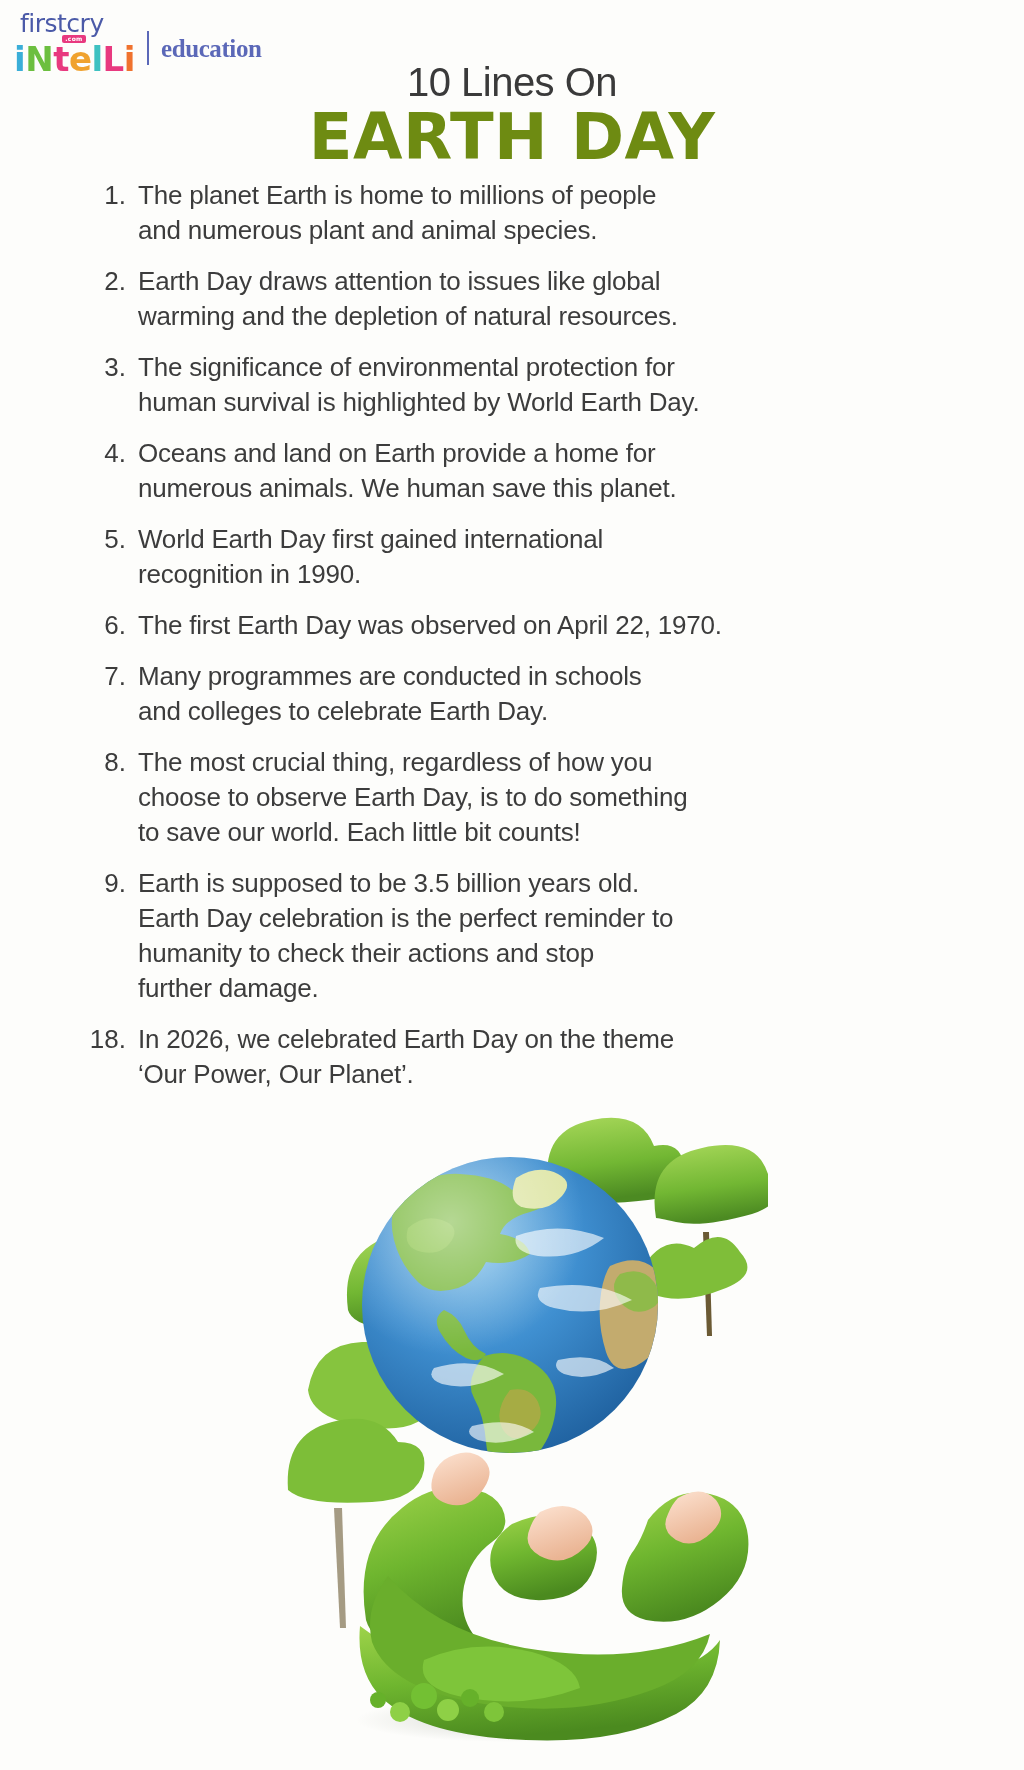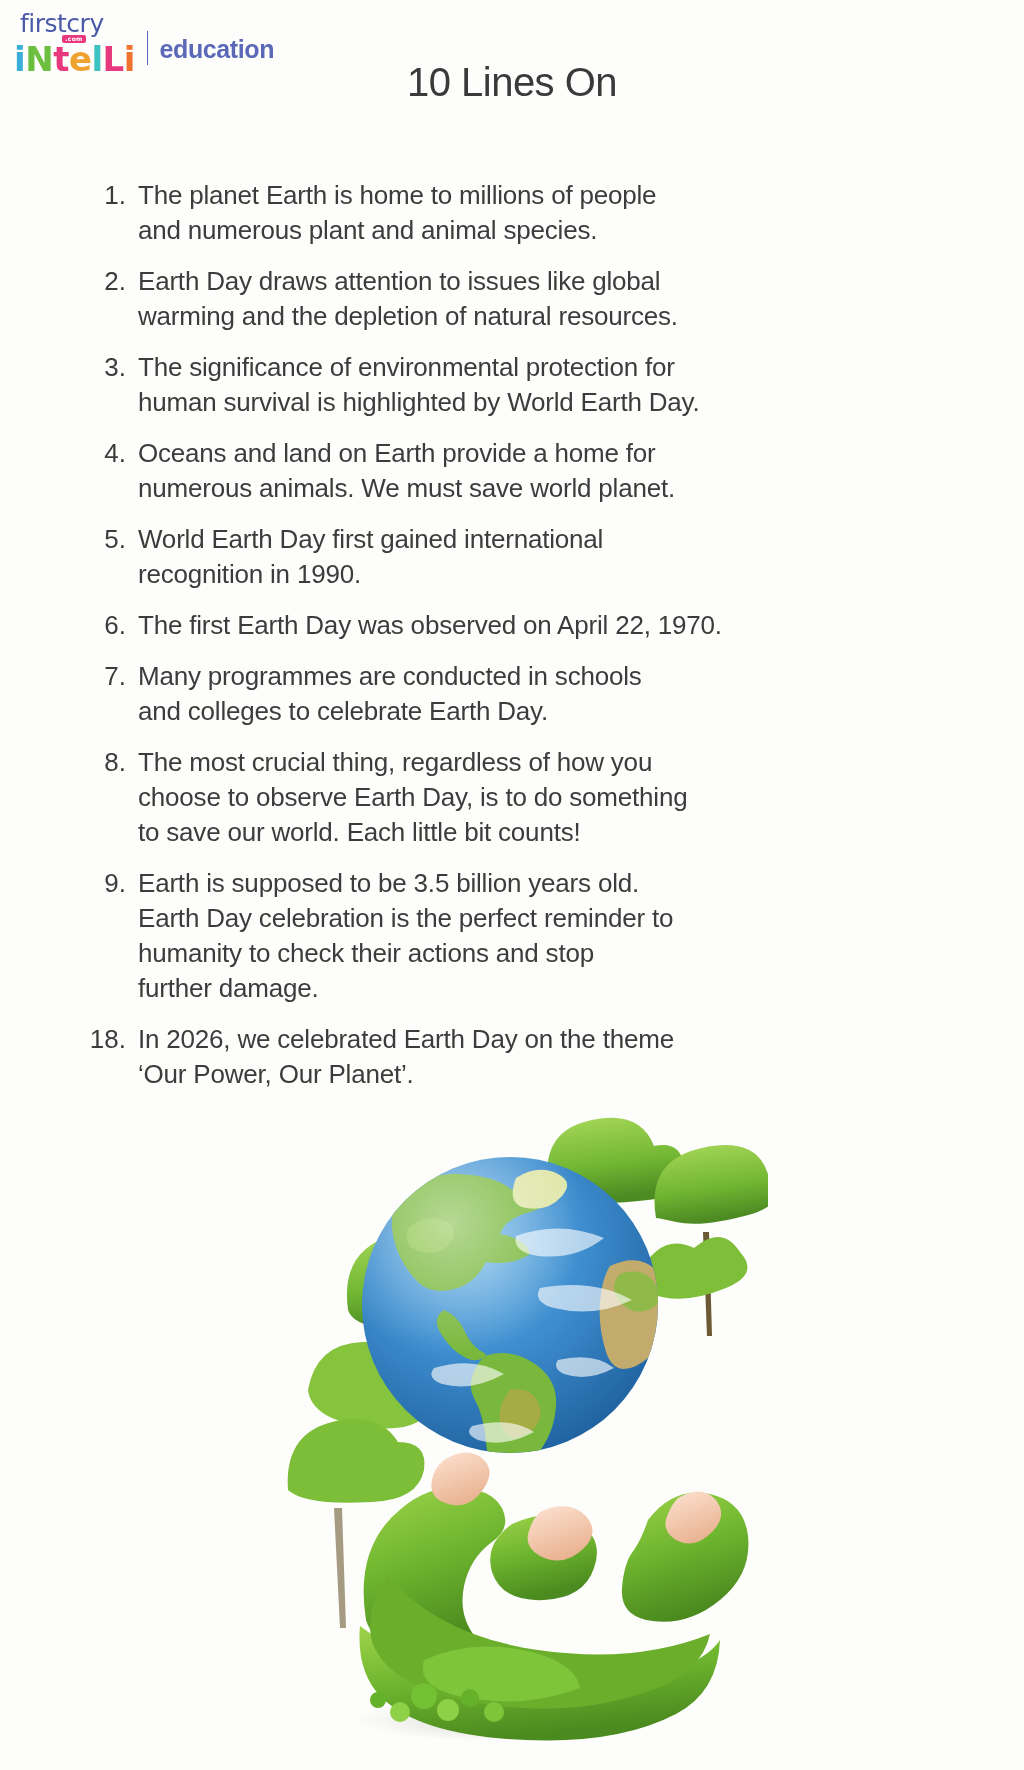--- a/index.html
+++ b/index.html
@@ -64,21 +64,21 @@
     white-space: nowrap;
   }
   .intelli-word span { display: inline-block; }
   .brand-divider {
     width: 2px;
     height: 34px;
     background: #5b68b8;
     margin: 10px 12px 0 12px;
   }
   .brand-education {
-    font-family: Liberation Sans, sans-serif;
+    font-family: Liberation Serif, serif;
     font-size: 25px;
     font-weight: 700;
     color: #5b68b8;
     letter-spacing: -0.4px;
     margin-top: 12px;
   }
 
   
   .title-block {
     position: absolute;
@@ -161,20 +161,21 @@
         <span class="firstcry-dotcom">.com</span>
       </div>
       <div class="intelli-word" id="intelli-word"><span style="color: rgb(58, 174, 216);">i</span><span style="color: rgb(108, 191, 63);">N</span><span style="color: rgb(232, 57, 127);">t</span><span style="color: rgb(240, 162, 46);">e</span><span style="color: rgb(62, 193, 193);">l</span><span style="color: rgb(232, 57, 127);">L</span><span style="color: rgb(240, 114, 46);">i</span></div>
     </div>
     <div class="brand-divider"></div>
     <div class="brand-education">education</div>
   </div>
 
   <div class="title-block">
     <div class="title-kicker">10 Lines On</div>
+    <div class="title-main">EARTH DAY</div>
   </div>
 
   <div class="lines-list" id="lines-list">
       <div class="line-item">
         <div class="line-num">1.</div>
         <div class="line-text">The planet Earth is home to millions of people
 and numerous plant and animal species.</div>
       </div>
       <div class="line-item">
         <div class="line-num">2.</div>
@@ -182,21 +183,21 @@
 warming and the depletion of natural resources.</div>
       </div>
       <div class="line-item">
         <div class="line-num">3.</div>
         <div class="line-text">The significance of environmental protection for
 human survival is highlighted by World Earth Day.</div>
       </div>
       <div class="line-item">
         <div class="line-num">4.</div>
         <div class="line-text">Oceans and land on Earth provide a home for
-numerous animals. We must save world planet.</div>
+numerous animals. We human save this planet.</div>
       </div>
       <div class="line-item">
         <div class="line-num">5.</div>
         <div class="line-text">World Earth Day first gained international
 recognition in 1990.</div>
       </div>
       <div class="line-item">
         <div class="line-num">6.</div>
         <div class="line-text">The first Earth Day was observed on April 22, 1970.</div>
       </div>

